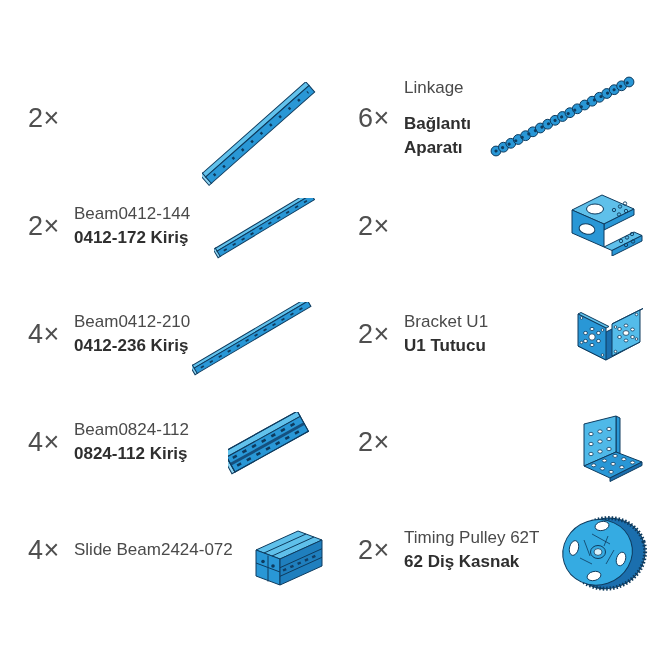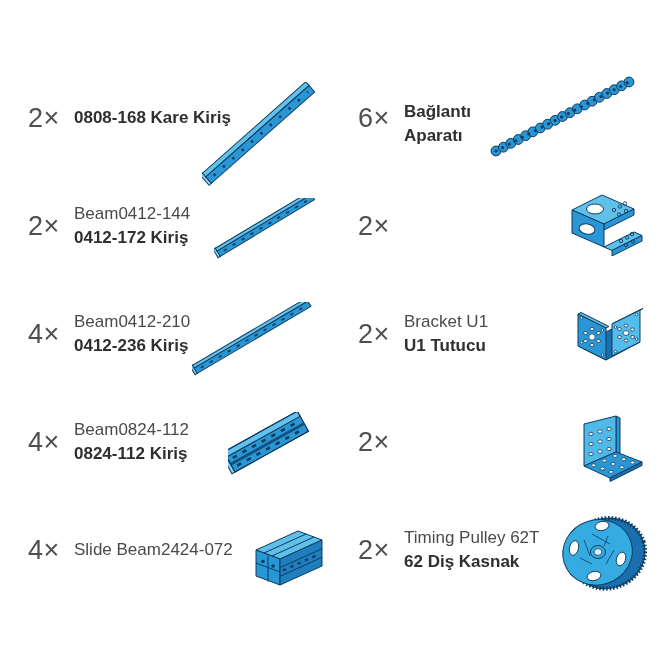--- a/index.html
+++ b/index.html
@@ -17,35 +17,35 @@
 </style>
 </head>
 <body>
 
 <div class="sheet">
   <div class="grid">
 
     <div class="cell">
       <div class="qty">2×</div>
       <div class="labels">
-        <div class="name-tr">0808-168 Kare Kiriş</div>
       </div>
       <svg class="art" style="right:6px;top:18px;" width="122" height="110" viewBox="0 0 122 110">
         <g transform="translate(9,101) rotate(-41.5)" stroke="#0e3b5e" stroke-width="1">
           <rect x="-3" y="-13" width="3.5" height="13.5" fill="#8ed4f2"></rect>
           <rect x="0" y="-13" width="138" height="5" fill="#62c2ec"></rect>
           <rect x="0" y="-8" width="138" height="8.5" fill="#2997d6"></rect>
           <path d="M7,-3.8 L133,-3.8" fill="none" stroke="#0e3b5e" stroke-width="2.6" stroke-dasharray="2.4 10.1"></path>
         </g>
       </svg>
     </div>
 
     <div class="cell">
       <div class="qty">6×</div>
       <div class="labels narrow">
+        <div class="name-en">Linkage</div>
         <div class="name-tr">Bağlantı Aparatı</div>
       </div>
       <svg class="art" style="right:22px;top:10px;" width="148" height="84" viewBox="0 0 148 84">
         <g fill="#2997d6" stroke="#0e3b5e" stroke-width="1">
           <circle cx="6" cy="77" r="4.9"></circle>
             <circle cx="13.4" cy="73.2" r="4.9"></circle>
             <circle cx="20.8" cy="69.3" r="4.9"></circle>
           <circle cx="28.2" cy="65.5" r="4.9"></circle>
             <circle cx="35.6" cy="61.7" r="4.9"></circle>
             <circle cx="42.9" cy="57.8" r="4.9"></circle>

